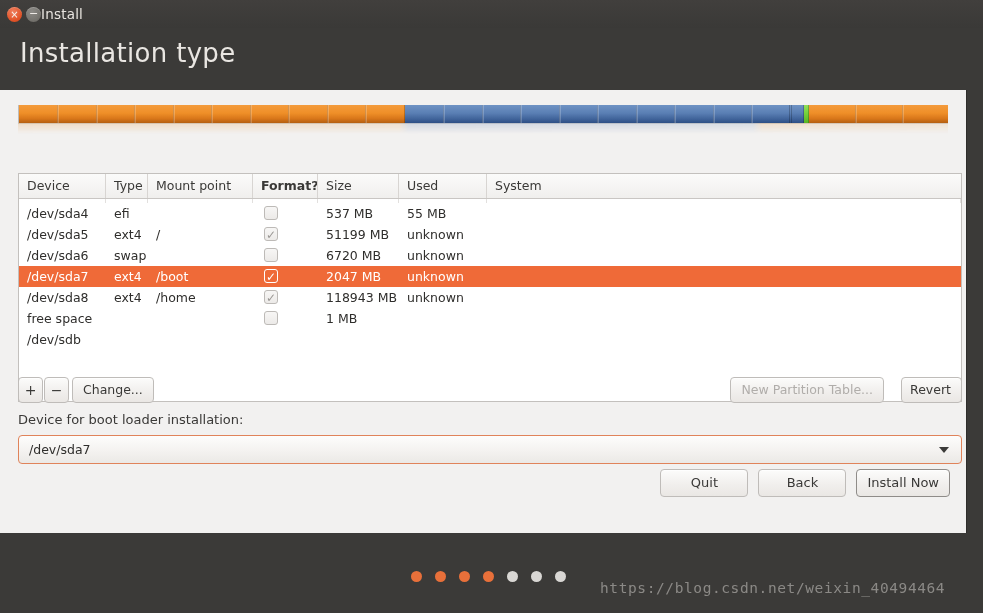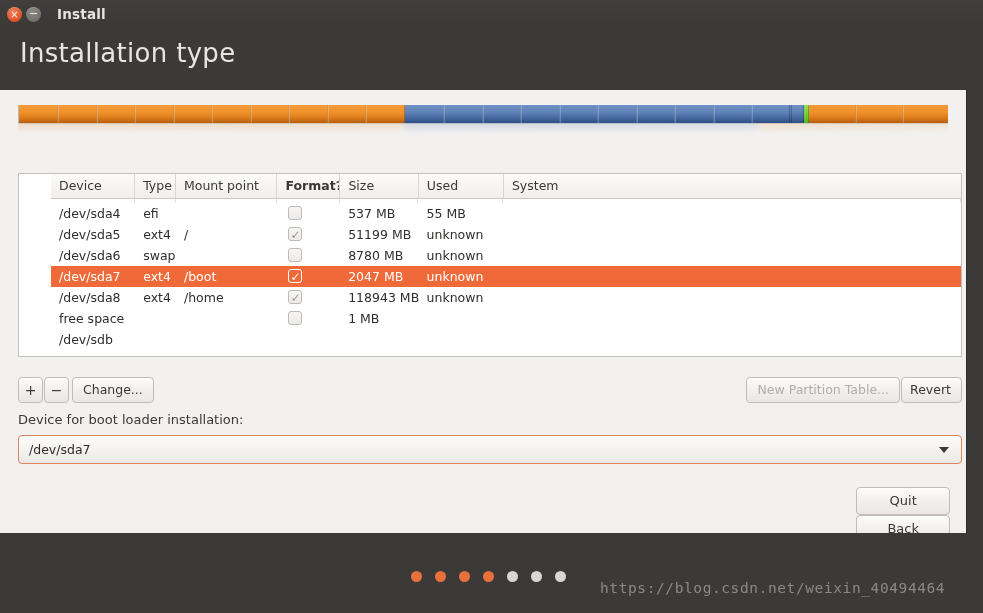--- a/index.html
+++ b/index.html
@@ -33,24 +33,24 @@
   }
   .winbtn.close  { background: radial-gradient(circle at 40% 32%, #f08060 0%, #e2552a 60%, #cf4218 100%); margin-left: 7px;}
   .winbtn.min    { background: radial-gradient(circle at 40% 32%, #8d8b87 0%, #76746f 60%, #67655f 100%); margin-left: 4px;}
   .winbtn .glyph {
     position: absolute; left: 0; top: 0; width: 15px; height: 15px;
     color: #f6f2ee; font-size: 10px; line-height: 15px; text-align: center;
     font-family: "DejaVu Sans", sans-serif;
   }
   .winbtn.min .glyph { font-size: 11px; line-height: 14px; }
   #title-text {
-    margin-left: 16px;
+    margin-left: 0;
     color: #e8e4df;
     font-size: 13.5px;
-    font-weight: bold;
+    font-weight: normal;
     letter-spacing: 0.2px;
   }
 
   
   #headband {
     position: absolute; left: 0; top: 28px;
     width: 983px; height: 62px;
     background: #3b3a38;
   }
   #page-title {
@@ -132,26 +132,25 @@
     font-size: 12.5px; font-weight: bold; color: #3b3a38;
     line-height: 14px;
   }
   .legend-size {
     font-size: 11.5px; color: #8f8d8a; line-height: 15px; font-weight: normal;
   }
 
   
   #table-frame {
     position: absolute; left: 18px; top: 83px;
-    width: 944px; height: 184px;
+    width: 944px; height: 229px;
     background: #ffffff;
     border: 1px solid #c3c0bd;
     box-sizing: border-box;
     overflow: hidden;
-    padding-left: 32px;
   }
   #table-head {
     display: flex;
     height: 25px;
     background: linear-gradient(to bottom, #fbfbfa 0%, #f0efed 100%);
     border-bottom: 1px solid #c9c6c3;
     box-sizing: border-box;
   }
   #table-head .th {
     font-size: 12.5px; color: #3a3937;
@@ -241,21 +240,21 @@
     display: inline-block;
     cursor: default;
     box-shadow: 0 1px 0 rgba(255,255,255,0.7) inset;
   }
   .btn.small { padding: 0; width: 25px; text-align: center; font-size: 14px; }
   .btn.disabled { color: #b0adaa; }
   .btn.default { border-color: #8f8c89; }
   #btn-plus { position: absolute; left: 0; top: 0; }
   #btn-minus { position: absolute; left: 26px; top: 0; }
   #btn-change { position: absolute; left: 54px; top: 0; }
-  #btn-newtable { position: absolute; right: 62px; top: 0; }
+  #btn-newtable { position: absolute; right: 78px; top: 0; }
   #btn-revert { position: absolute; right: 0; top: 0; padding-left: 8px; }
 
   
   #bootloader-label {
     position: absolute; left: 18px; top: 322px;
     font-size: 13px; color: #3a3937;
   }
   #bootloader-combo {
     position: absolute; left: 18px; top: 345px;
     width: 944px; height: 29px;
@@ -271,23 +270,22 @@
   #bootloader-arrow {
     position: absolute; right: 12px; top: 11px;
     width: 0; height: 0;
     border-left: 5px solid transparent;
     border-right: 5px solid transparent;
     border-top: 6px solid #3c3b39;
   }
 
   
   #actions {
-    position: absolute; right: 16px; top: 397px;
-    display: flex;
-    flex-direction: column;
+    position: absolute; right: 16px; top: 379px;
+    display: flex;
   }
   #actions .btn {
     height: 28px; line-height: 26px;
     margin-left: 10px;
     min-width: 88px;
     text-align: center;
     font-size: 13px;
   }
 
   
@@ -469,21 +467,21 @@
             <div class="cell col-format"><span class="fmtbox checked"></span></div>
             <div class="cell col-size">51199 MB</div>
             <div class="cell col-used">unknown</div>
             <div class="cell col-system"></div>
           </div>
           <div class="trow">
             <div class="cell col-device">/dev/sda6</div>
             <div class="cell col-type">swap</div>
             <div class="cell col-mount"></div>
             <div class="cell col-format"><span class="fmtbox"></span></div>
-            <div class="cell col-size">8780 MB</div>
+            <div class="cell col-size">6720 MB</div>
             <div class="cell col-used">unknown</div>
             <div class="cell col-system"></div>
           </div>
           <div class="trow selected">
             <div class="cell col-device">/dev/sda7</div>
             <div class="cell col-type">ext4</div>
             <div class="cell col-mount">/boot</div>
             <div class="cell col-format"><span class="fmtbox checked"></span></div>
             <div class="cell col-size">2047 MB</div>
             <div class="cell col-used">unknown</div>

